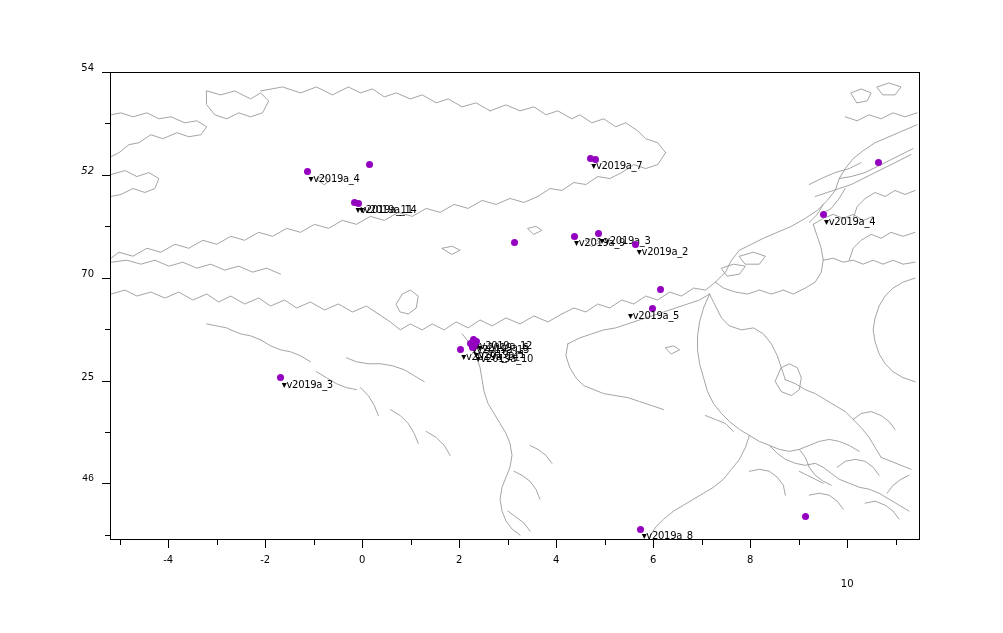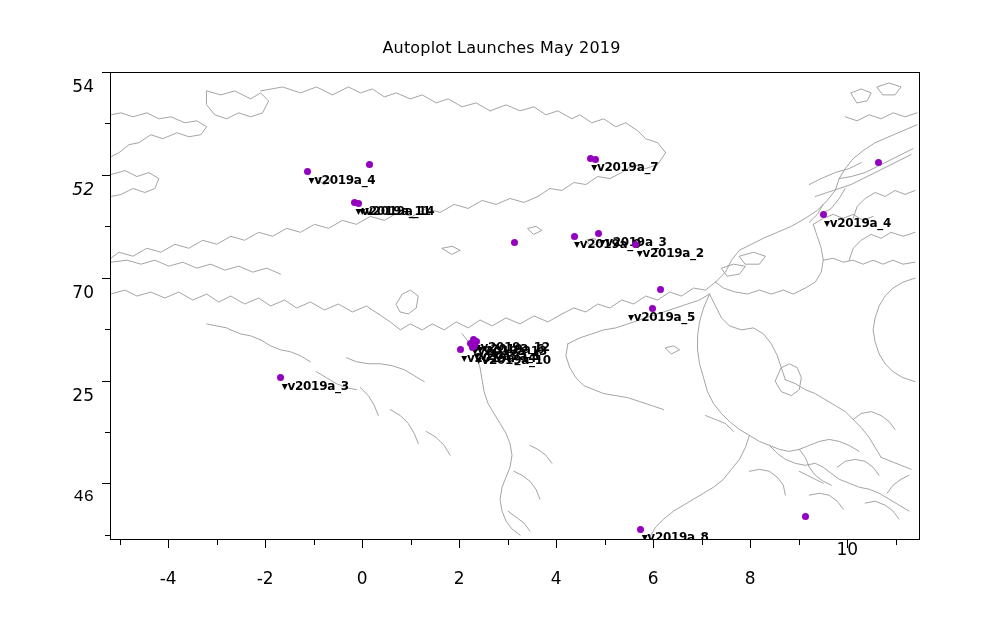--- a/index.html
+++ b/index.html
@@ -4,33 +4,32 @@
 <style>
   html,body{margin:0;padding:0;background:#ffffff;}
   body{width:1003px;height:633px;font-family:"DejaVu Sans",sans-serif;overflow:hidden;}
   #fig{position:relative;width:1003px;height:633px;background:#ffffff;}
   #title{position:absolute;left:0;top:38px;width:1003px;text-align:center;
          font-size:16px;color:#000;font-family:"DejaVu Sans",sans-serif;letter-spacing:.2px;}
   #plot{position:absolute;left:110px;top:72px;width:810px;height:468px;
         border:1px solid #000;box-sizing:border-box;background:#fff;overflow:hidden;}
   #mapsvg{position:absolute;left:0;top:0;width:100%;height:100%;}
   .tick{position:absolute;background:#000;}
-  .ylab,.xlab{position:absolute;font-size:17px;color:#000;font-family:"DejaVu Sans",sans-serif;margin-top:14px;}
+  .ylab,.xlab{position:absolute;font-size:10px;color:#000;font-family:"DejaVu Sans",sans-serif;}
   .ylab{text-align:right;width:40px;}
   .xlab{text-align:center;width:40px;}
   .pt{position:absolute;width:7px;height:7px;border-radius:50%;margin-left:-3.5px;margin-top:-3.5px;}
-  .ptlab{position:absolute;font-size:12px;font-weight:bold;color:#000;white-space:nowrap;
+  .ptlab{position:absolute;font-size:10px;font-weight:normal;color:#000;white-space:nowrap;
          font-family:"DejaVu Sans",sans-serif;letter-spacing:-0.3px;}
 </style>
 </head>
 <body>
 
 <div id="fig">
 
-  <div id="title">Autoplot Launches May 2019</div>
 
   <div id="plot">
     <svg id="mapsvg" viewBox="0 0 810 468" preserveAspectRatio="none">
       <g fill="none" stroke="#999999" stroke-width="0.9" stroke-linejoin="round" stroke-linecap="round">
 
         <path d="M0,42 L10,40 L22,44 L36,40 L48,46 L60,44 L74,50 L86,48 L96,54 L90,62 L78,64 L66,60
                  L52,66 L40,62 L28,70 L18,72 L8,80 L0,84"></path>
         <path d="M0,102 L14,98 L26,104 L38,100 L48,106 L44,116 L34,120 L22,116 L10,122 L0,124"></path>
         <path d="M96,18 L110,22 L124,18 L140,26 L150,20 L158,28 L152,40 L140,44 L128,40 L116,46 L104,42 L96,32 Z"></path>
 
@@ -209,21 +208,21 @@
     <div class="xlab" style="left: 342.216px; top: 554px;">0</div>
     <div class="tick" style="left: 459.222px; top: 540px; width: 1px; height: 8px;"></div>
     <div class="xlab" style="left: 439.222px; top: 554px;">2</div>
     <div class="tick" style="left: 556.228px; top: 540px; width: 1px; height: 8px;"></div>
     <div class="xlab" style="left: 536.228px; top: 554px;">4</div>
     <div class="tick" style="left: 653.234px; top: 540px; width: 1px; height: 8px;"></div>
     <div class="xlab" style="left: 633.234px; top: 554px;">6</div>
     <div class="tick" style="left: 750.24px; top: 540px; width: 1px; height: 8px;"></div>
     <div class="xlab" style="left: 730.24px; top: 554px;">8</div>
     <div class="tick" style="left: 847.246px; top: 540px; width: 1px; height: 8px;"></div>
-    <div class="xlab" style="left: 827.246px; top: 525px; text-align: center;">10</div>
+    <div class="xlab" style="left: 827.246px; top: 578px; text-align: center;">10</div>
     <div class="tick" style="left: 119.701px; top: 540px; width: 1px; height: 5px;"></div>
     <div class="tick" style="left: 216.707px; top: 540px; width: 1px; height: 5px;"></div>
     <div class="tick" style="left: 313.713px; top: 540px; width: 1px; height: 5px;"></div>
     <div class="tick" style="left: 410.719px; top: 540px; width: 1px; height: 5px;"></div>
     <div class="tick" style="left: 507.725px; top: 540px; width: 1px; height: 5px;"></div>
     <div class="tick" style="left: 604.731px; top: 540px; width: 1px; height: 5px;"></div>
     <div class="tick" style="left: 701.737px; top: 540px; width: 1px; height: 5px;"></div>
     <div class="tick" style="left: 798.743px; top: 540px; width: 1px; height: 5px;"></div>
     <div class="tick" style="left: 895.749px; top: 540px; width: 1px; height: 5px;"></div>
   </div>

